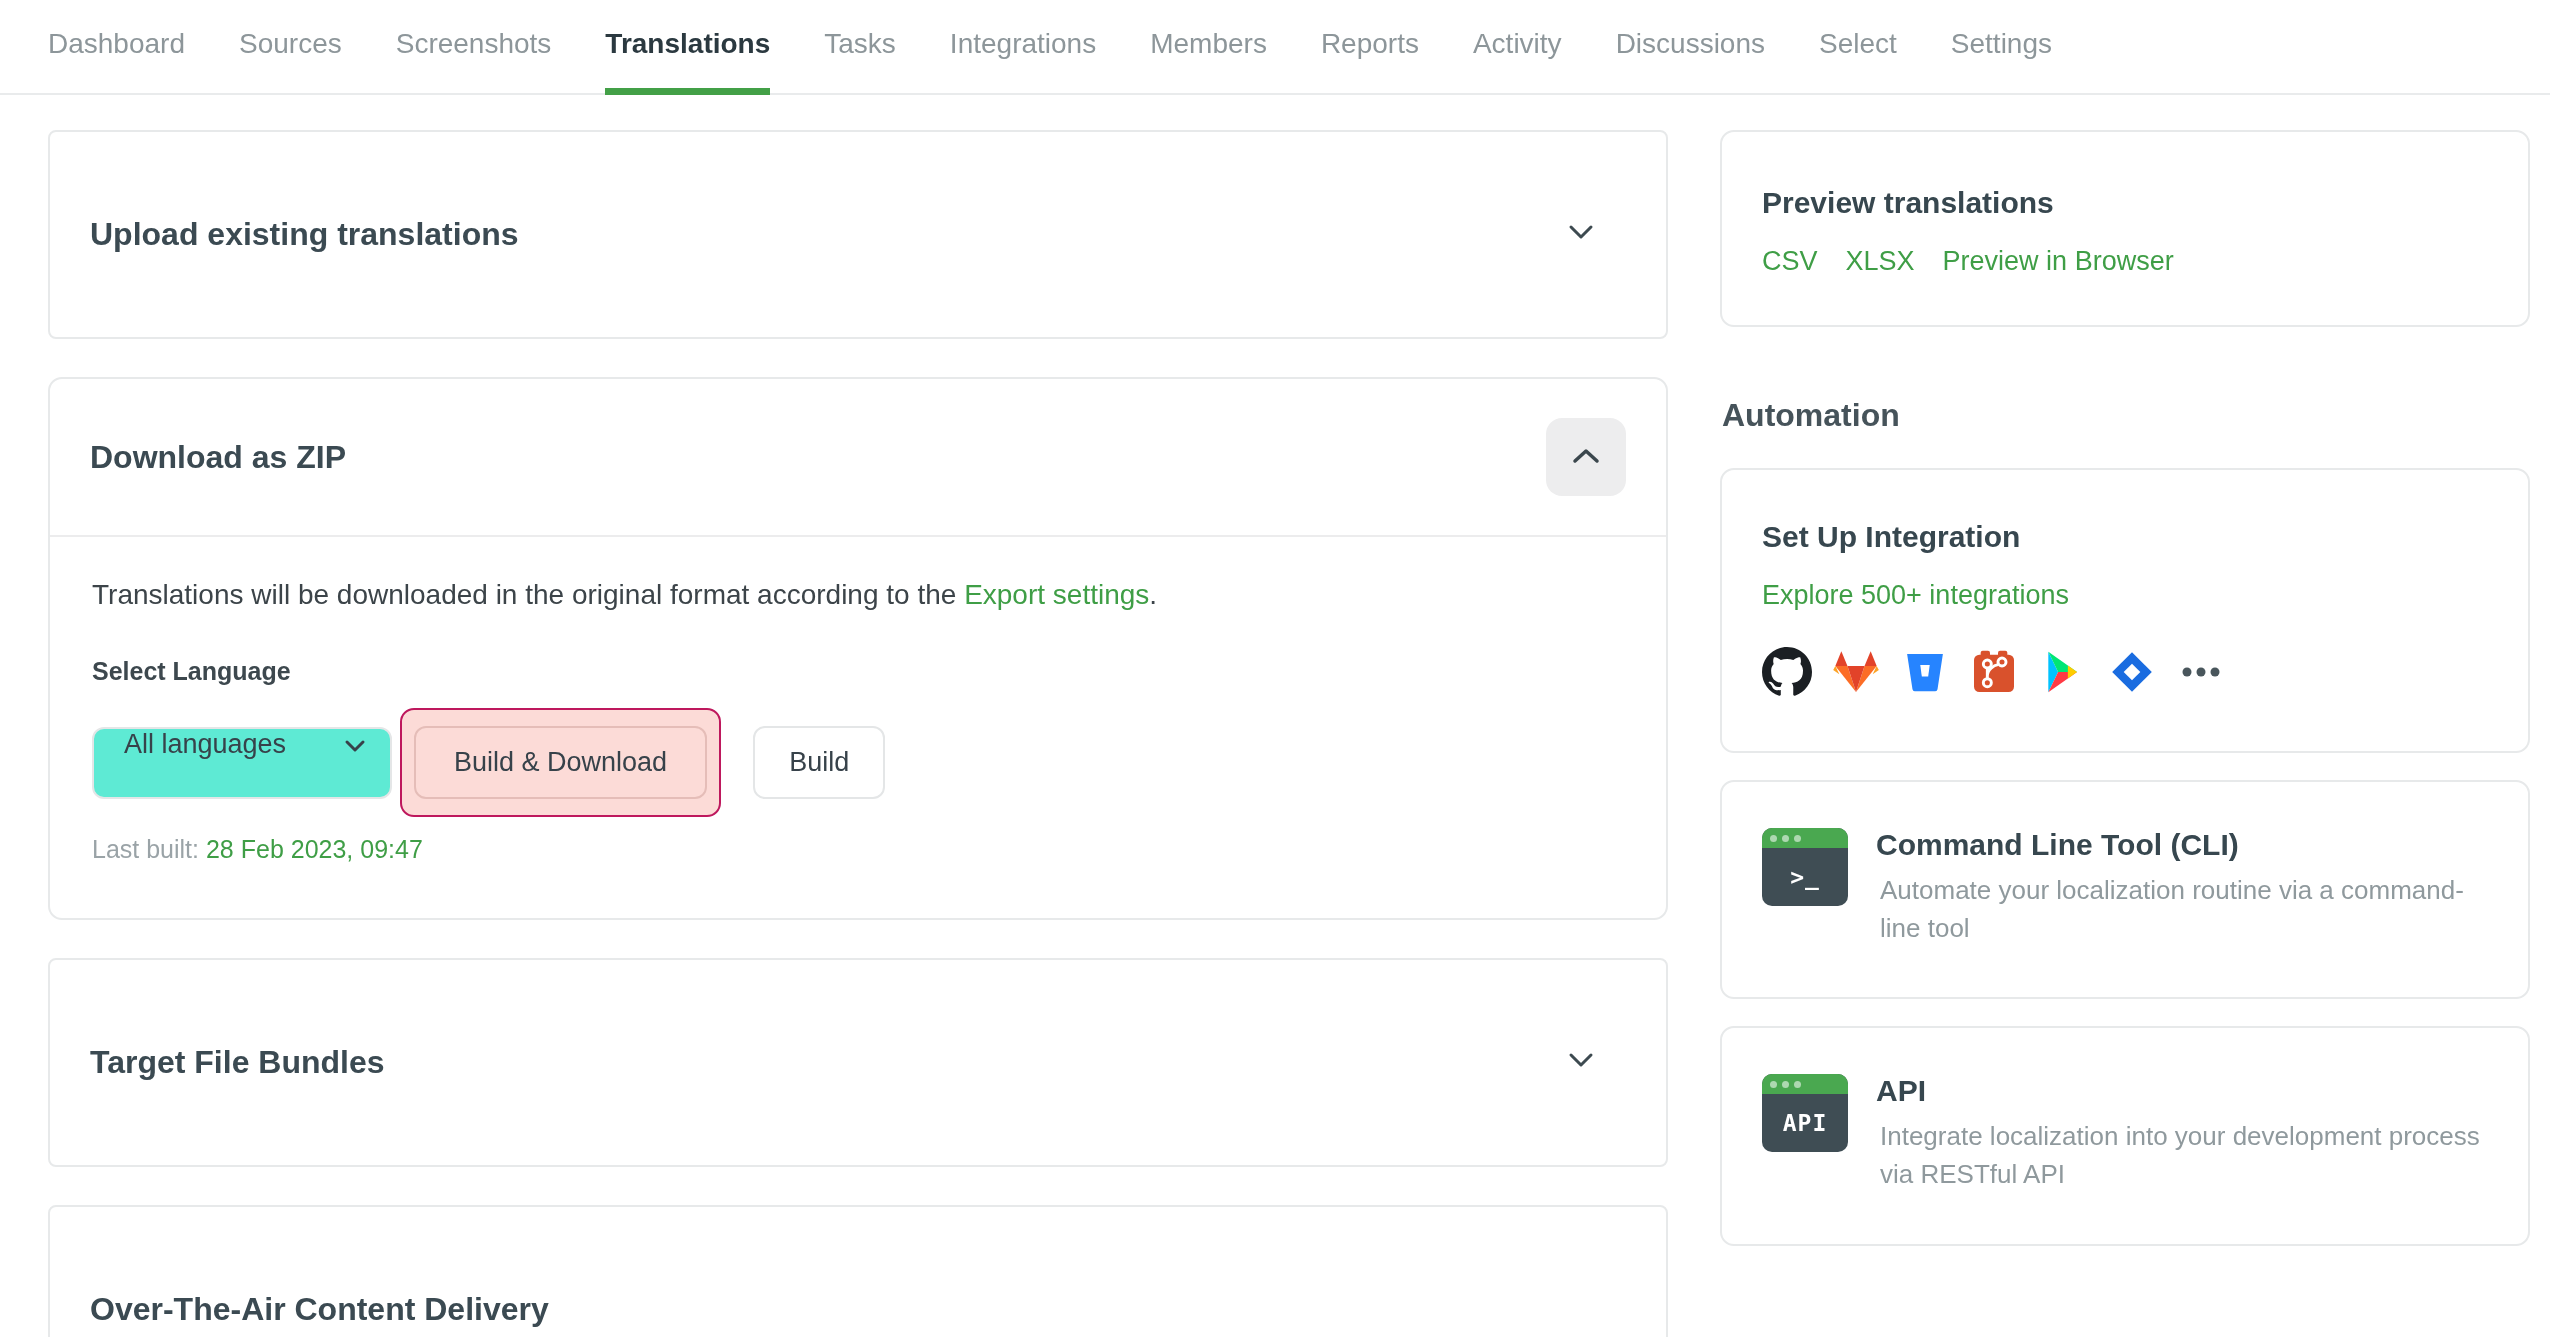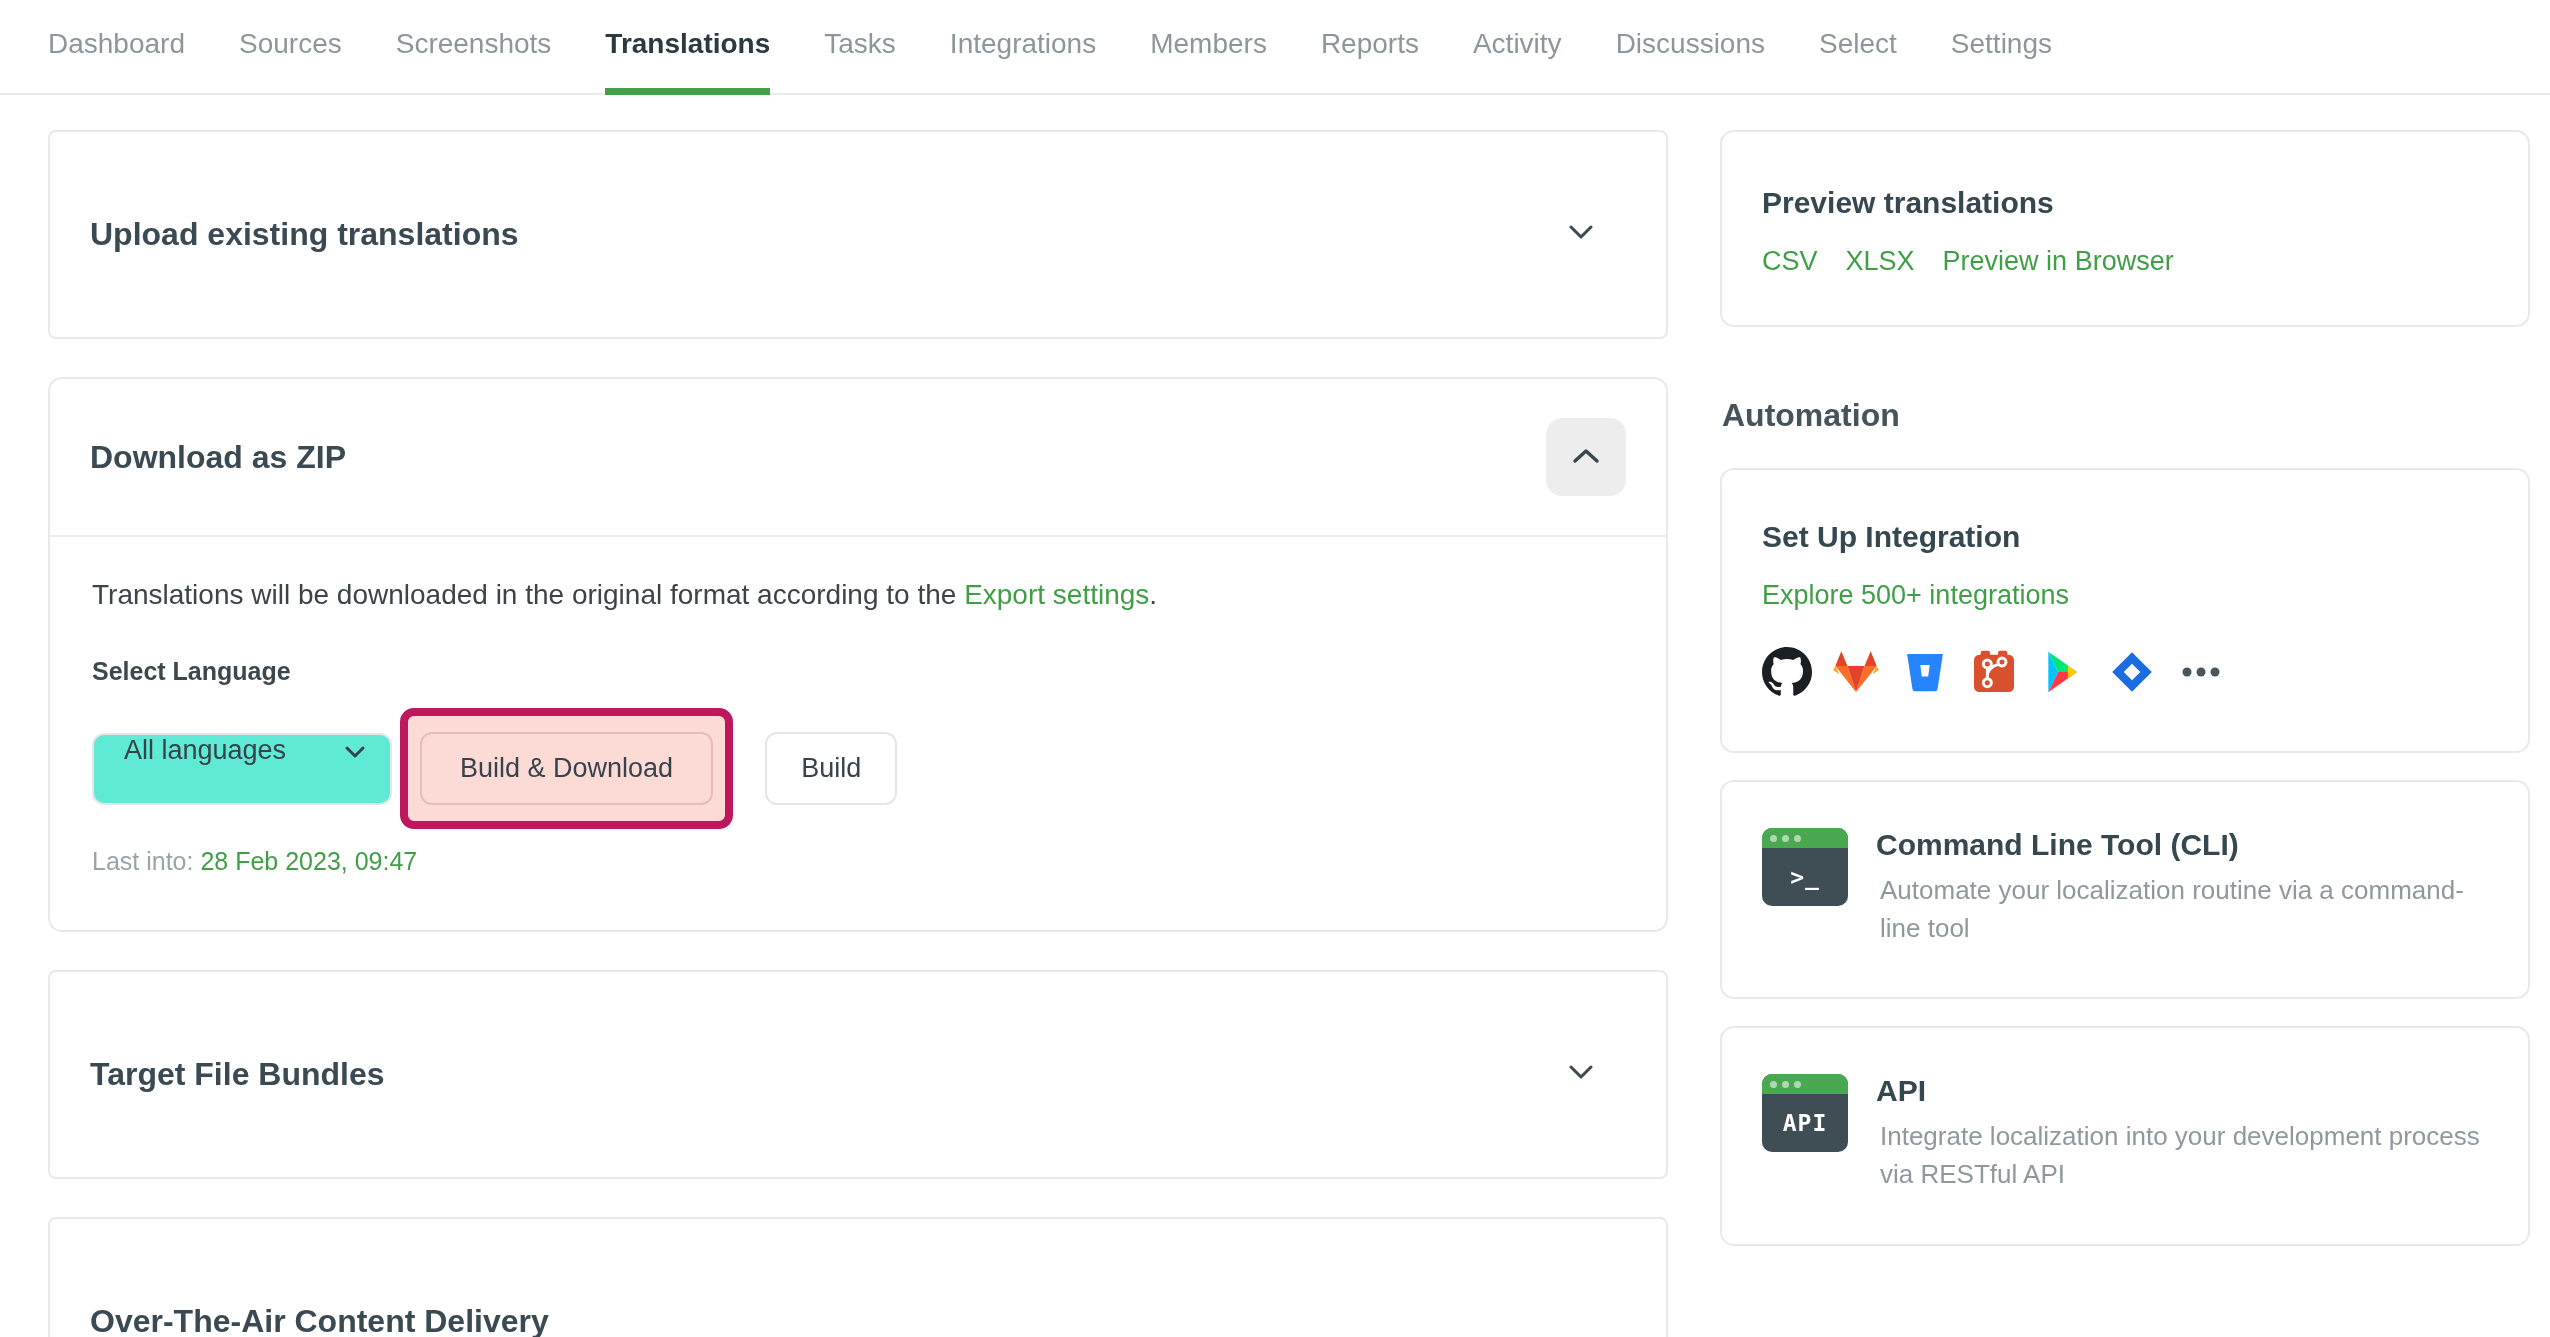--- a/index.html
+++ b/index.html
@@ -54,21 +54,21 @@
   .select-label { font-size:25px; font-weight:bold; color:#3d484e; margin-bottom:22px; }
   .controls { display:flex; align-items:center; }
   .select {
     height:72px; min-width:300px;
     border:2px solid #e4e6e7; border-radius:12px; background:#5eead4;
     display:flex; align-items:flex-start; justify-content:space-between; gap:26px;
     padding:0 24px 0 30px; font-size:27px; color:#37424a; cursor:pointer;
   }
   .highlight-wrap {
     margin-left:8px; flex:none;
-    background:#fcdbd7; border:8px solid #be185d; border-radius:14px;
+    background:#fcdbd7; border:2px solid #be185d; border-radius:14px;
     padding:16px 12px;
   }
   .btn {
     height:73px; border-radius:12px; font-size:27px; color:#37424a;
     font-family:inherit; cursor:pointer; white-space:nowrap;
   }
   .btn-build-download { background:transparent; border:2px solid #e5bdb8; padding:0 38px; }
   .btn-build { margin-left:32px; background:#fff; border:2px solid #e4e6e7; padding:0 34px; }
   .last-built { margin-top:18px; font-size:25px; color:#9aa3a7; }
   .last-built .value { color:#3f9e46; }
@@ -155,21 +155,21 @@
                 </svg>
             </span>
           </div>
           <div class="highlight-wrap">
             <button class="btn btn-build-download">Build &amp; Download</button>
           </div>
           <button class="btn btn-build">Build</button>
         </div>
 
         <div class="last-built">
-          <span>Last into:</span>
+          <span>Last built:</span>
           <span class="value">28 Feb 2023, 09:47</span>
         </div>
       </div>
     </section>
 
     <section class="card collapsed-card">
       <h2 class="card-title">Target File Bundles</h2>
       <span>
         <svg width="26" height="16" viewBox="0 0 26 16">
             <polyline points="3,3 13,13 23,3" fill="none" stroke="#3d4a50" stroke-width="3" stroke-linecap="round" stroke-linejoin="round"></polyline>

